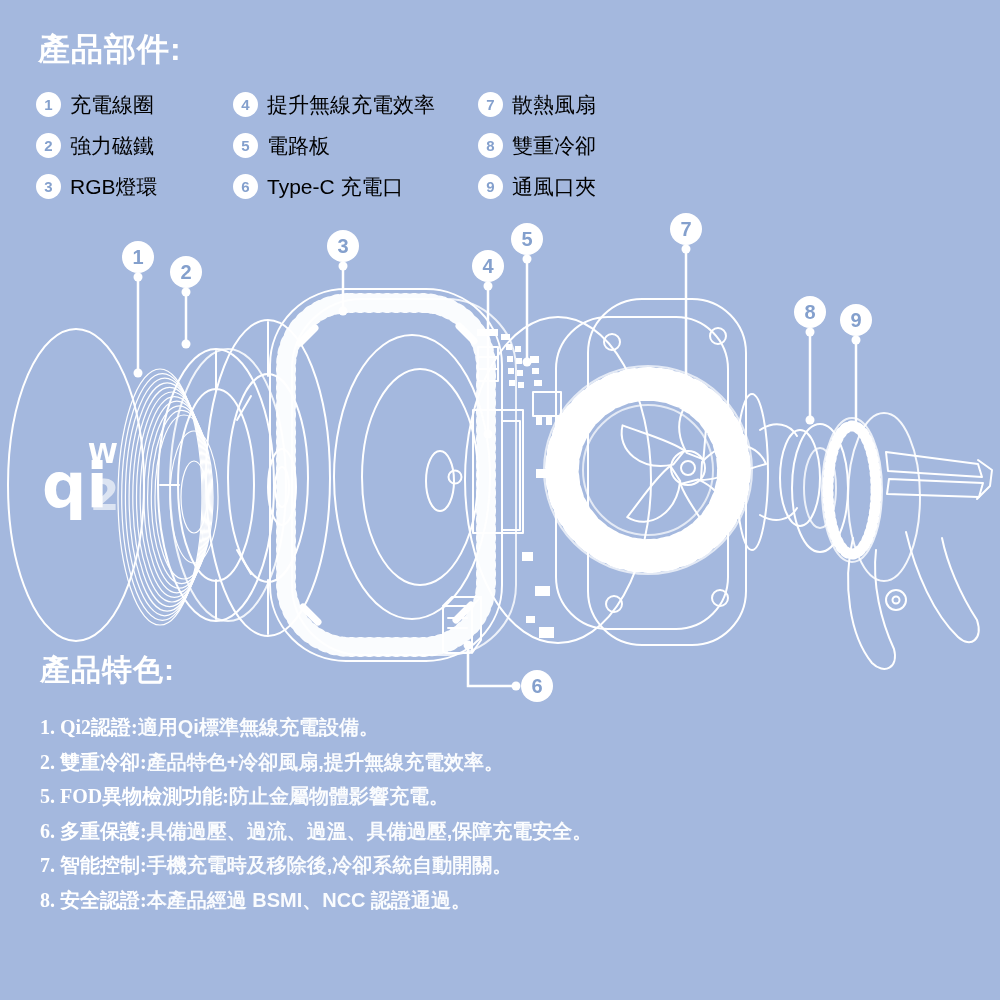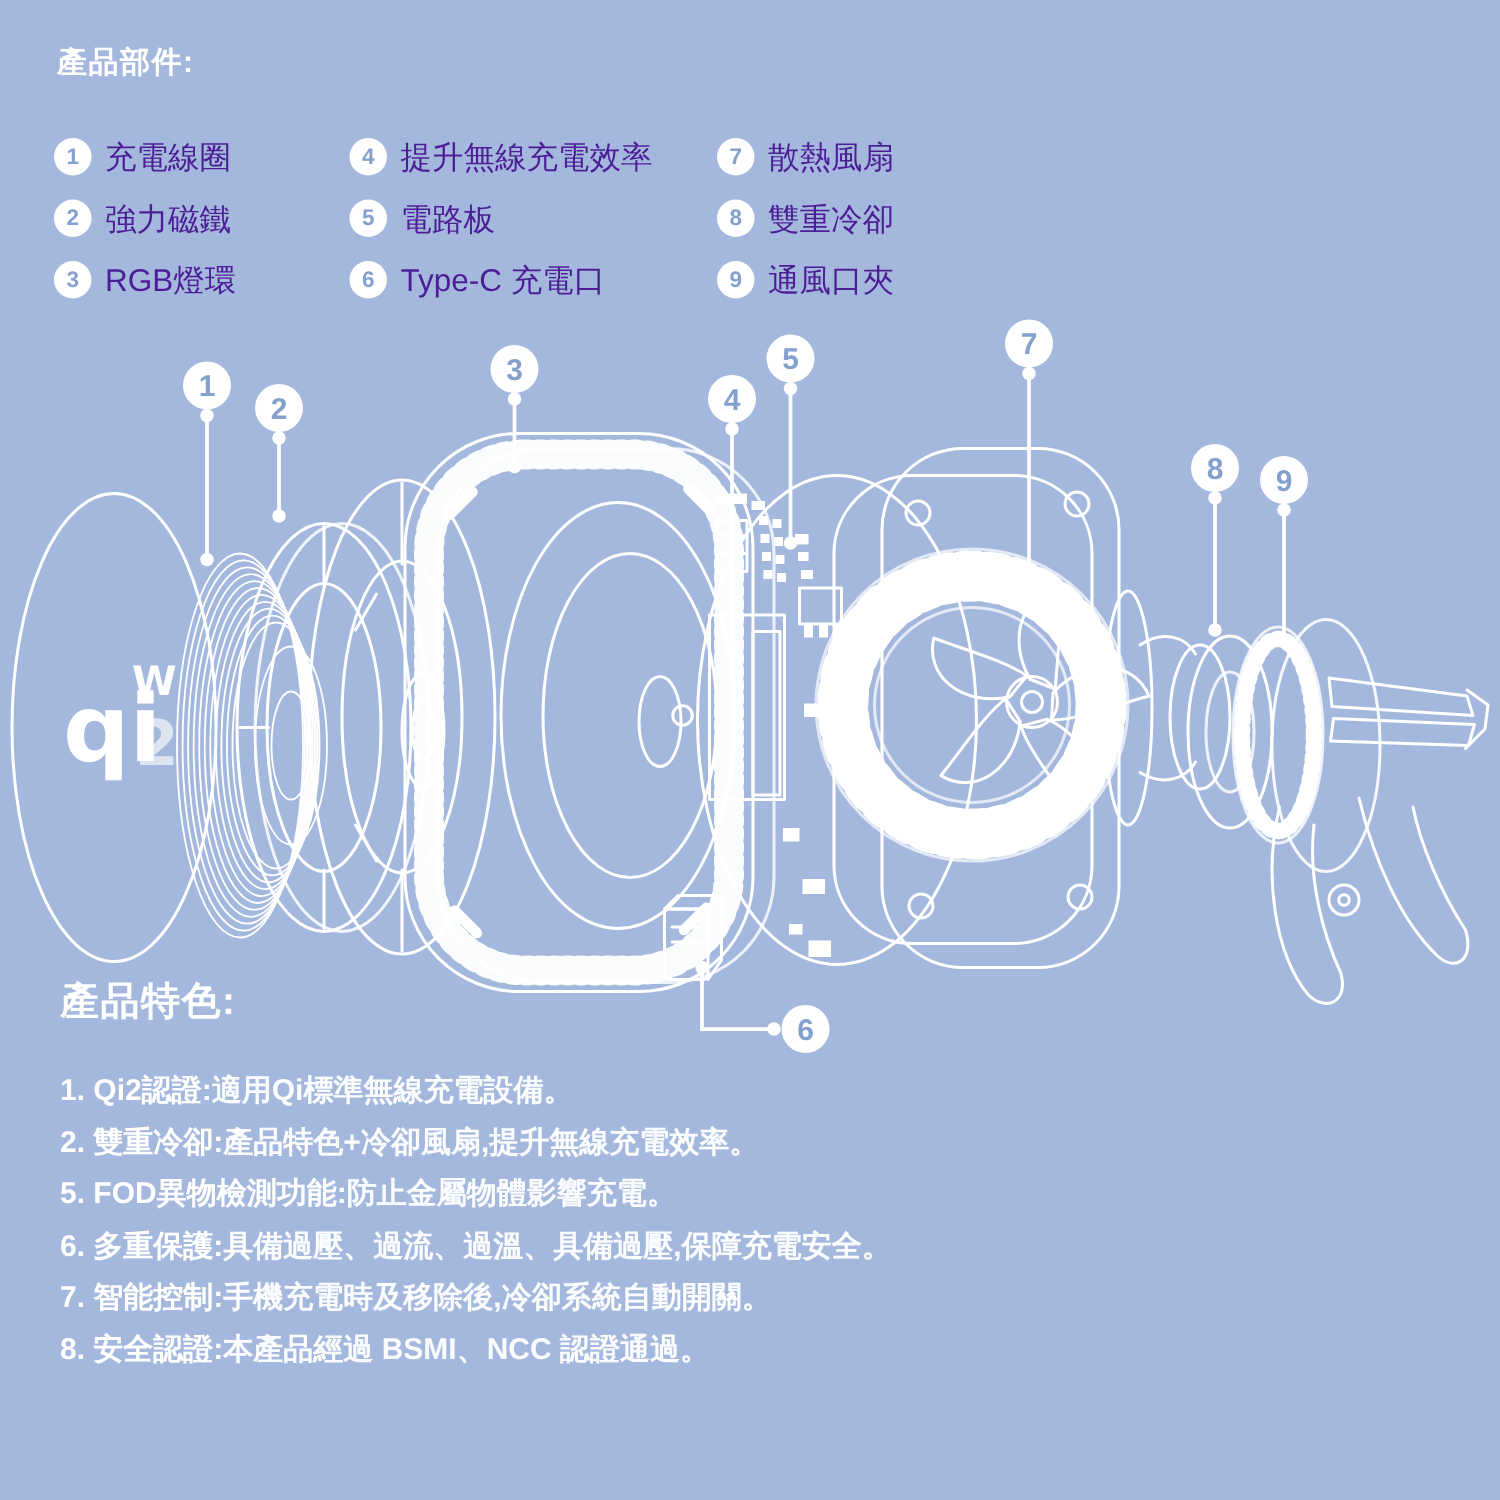--- a/index.html
+++ b/index.html
@@ -1,32 +1,32 @@
 <!DOCTYPE html>
 <html><head>
 <meta charset="utf-8">
 <style>
   html,body{margin:0;padding:0;}
   body{font-family:"Liberation Sans","DejaVu Sans",sans-serif;}
   .page{position:relative;width:1000px;height:1000px;background:#a4b8de;overflow:hidden;}
 
   .section-title{position:absolute;color:#fff;font-weight:700;letter-spacing:1px;}
-  .parts-title{left:38px;top:28px;font-size:20px;}
-  .features-title{left:40px;top:650px;font-size:26px;}
+  .parts-title{left:38px;top:28px;font-size:32px;}
+  .features-title{left:40px;top:650px;font-size:30px;}
 
   .legend-col{position:absolute;top:92px;display:flex;flex-direction:column;gap:16px;}
   .legend-col.c1{left:36px;} .legend-col.c2{left:233px;} .legend-col.c3{left:478px;}
   .legend-item{display:flex;align-items:center;gap:9px;height:25px;}
   .badge{flex:0 0 auto;width:25px;height:25px;border-radius:50%;background:#ffffff;color:#84a0cd;
          font-weight:700;font-size:15px;display:inline-flex;align-items:center;justify-content:center;}
-  .legend-label{color:#4c1d95;font-size:21px;font-weight:500;white-space:nowrap;}
+  .legend-label{color:#000000;font-size:21px;font-weight:500;white-space:nowrap;}
 
   .features-list{position:absolute;left:40px;top:710px;width:930px;}
   .feature-item{font-size:20px;line-height:34.5px;white-space:nowrap;}
-  .feature-prefix{color:#ffffff;font-weight:700;}
+  .feature-prefix{color:#ffffff;font-weight:700;font-family:Liberation Serif, serif;}
   .feature-desc{color:rgba(255,255,255,0.95);font-weight:700;}
 
   svg.diagram{position:absolute;left:0;top:0;width:1000px;height:1000px;}
   .art{stroke:#ffffff;fill:none;stroke-width:2;stroke-linecap:round;stroke-linejoin:round;}
   .thin{stroke-width:1.2;}
   .dotband{stroke-width:20;stroke-dasharray:2.5 6.5;opacity:.95;}
   .fins{stroke-width:34;stroke-dasharray:7 9;}
   .knurl{stroke-width:11;stroke-dasharray:2.5 4.5;}
   .slot{stroke-width:7;}
   .comp{fill:#ffffff;stroke:none;}

